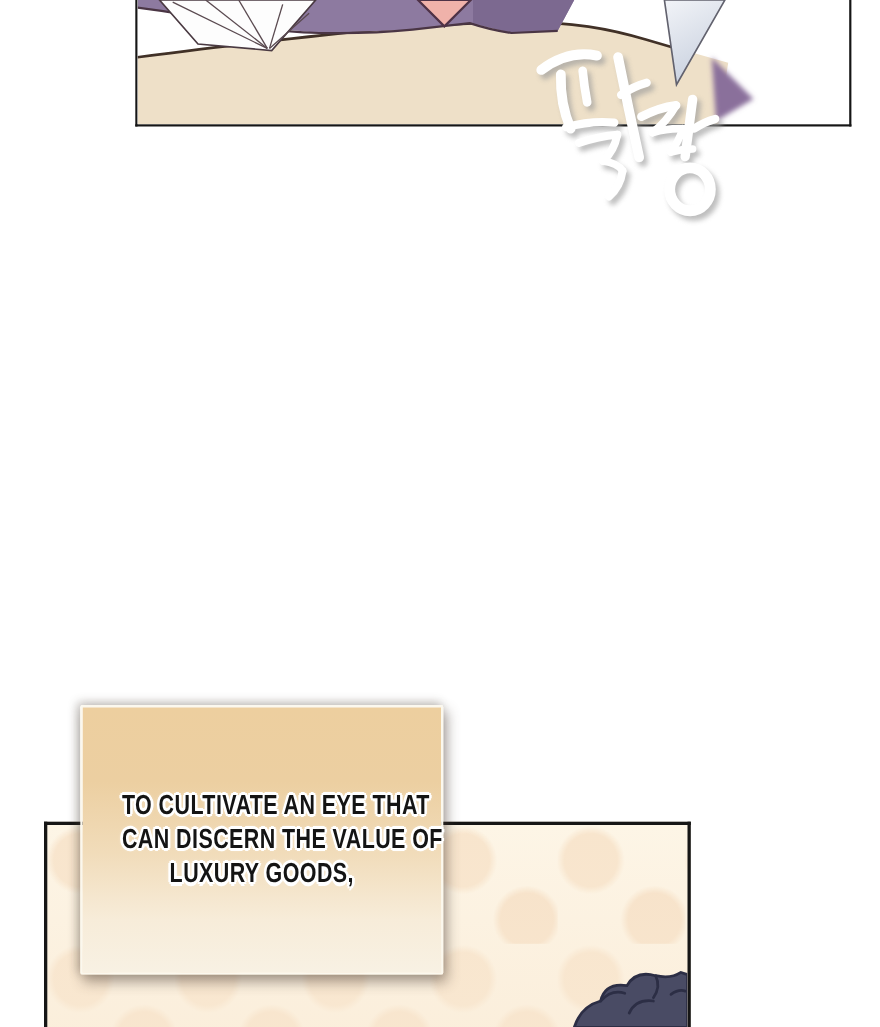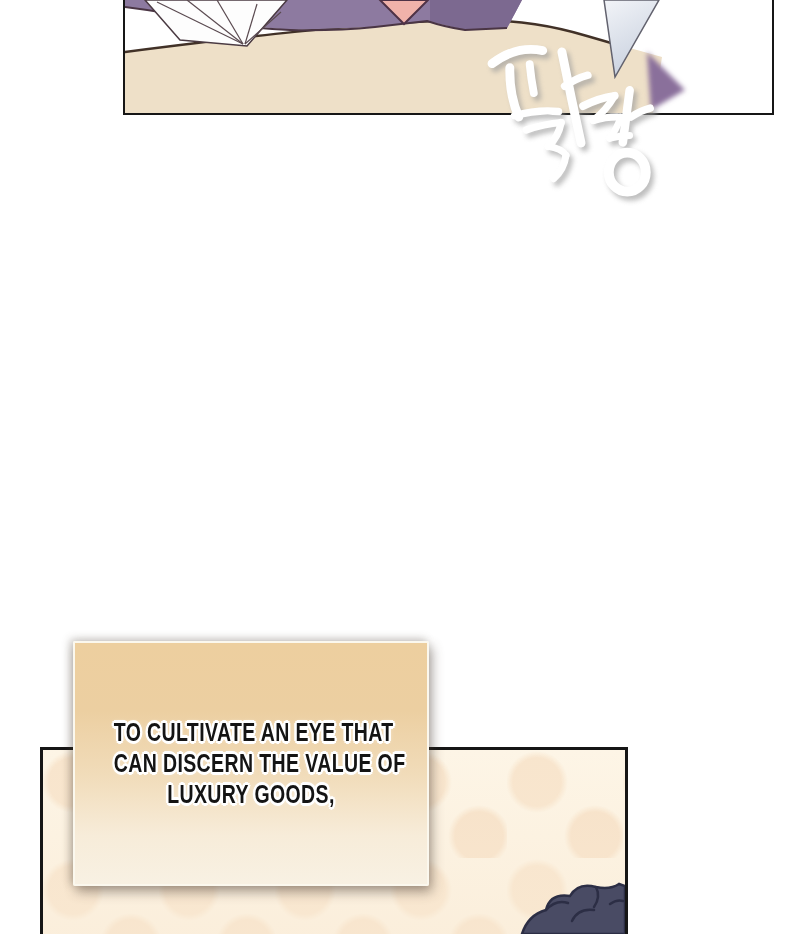--- a/index.html
+++ b/index.html
@@ -15,21 +15,21 @@
     overflow:hidden;background:#ffffff;
   }
   .panel-top svg{display:block;}
   
   .sfx{
     position:absolute;left:476px;top:28px;width:206px;height:190px;z-index:5;
     pointer-events:none;
   }
   
   .caption-box{
-    position:absolute;left:73px;top:641px;width:356px;height:245px;z-index:6;
+    position:absolute;left:73px;top:641px;width:330px;height:245px;z-index:6;
     box-sizing:border-box;
     background:linear-gradient(180deg,#edcf9f 0%,#eccfa1 28%,#f1dcba 55%,#f7ecd9 80%,#f8f1e3 100%);
     border:2px solid #fbf8ee;border-radius:2px;
     box-shadow:3px 6px 12px rgba(70,58,48,.45), -3px -2px 9px rgba(70,58,48,.28);
   }
   .caption-text{
     margin-top:74px;
     transform:scaleX(.78);
     transform-origin:center top;
     text-align:center;

